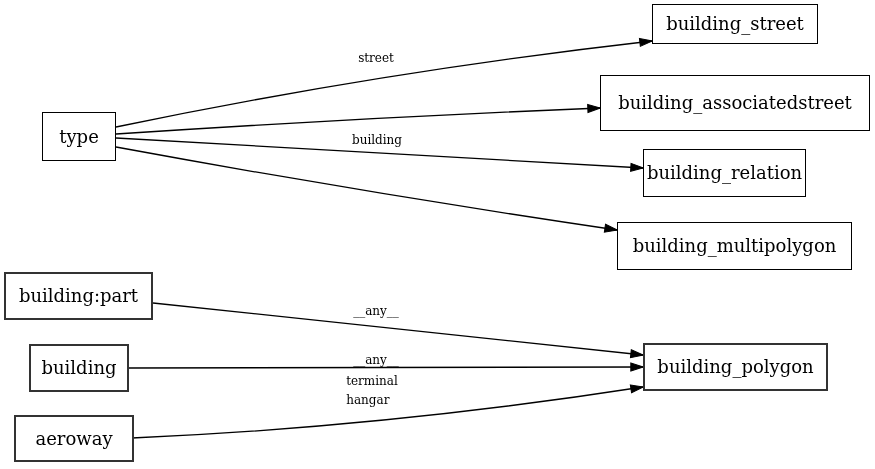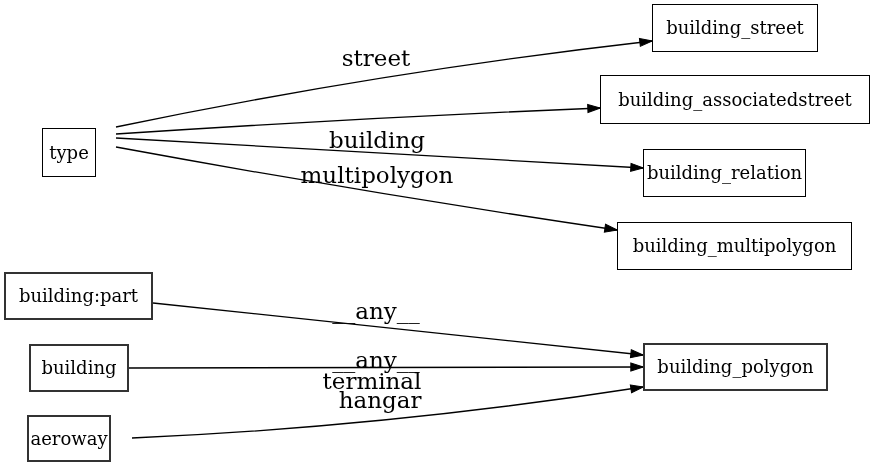--- a/index.html
+++ b/index.html
@@ -36,35 +36,35 @@
     white-space: nowrap;
     z-index: 2;
   }
   .node.thick {
     border-width: 2px;
     border-color: #333333;
   }
   .edge-label {
     position: absolute;
     transform: translate(-50%, -50%);
-    font-size: 23px;
+    font-size: 12px;
     line-height: 19px;
     white-space: pre-line;
-    text-align: right;
+    text-align: left;
     z-index: 3;
   }
   
-  #n-type        { left: 42px;  top: 112px; width: 54px;  height: 49px; margin-top: 16px; }
-  #n-street      { left: 652px; top: 4px;   width: 166px; height: 48px; }
-  #n-assoc       { left: 600px; top: 75px;  width: 270px; height: 49px; }
+  #n-type        { left: 42px;  top: 112px; width: 74px;  height: 49px; }
+  #n-street      { left: 652px; top: 4px;   width: 166px; height: 40px; }
+  #n-assoc       { left: 600px; top: 75px;  width: 270px; height: 56px; }
   #n-relation    { left: 643px; top: 149px; width: 163px; height: 48px; }
   #n-multi       { left: 617px; top: 222px; width: 235px; height: 48px; text-align: center; }
   #n-part        { left: 4px;   top: 272px; width: 149px; height: 48px; }
   #n-building    { left: 29px;  top: 344px; width: 100px; height: 48px; }
-  #n-aeroway     { left: 27px;  top: 415px; width: 84px; height: 47px; }
+  #n-aeroway     { left: 14px;  top: 415px; width: 120px; height: 47px; }
   #n-polygon     { left: 643px; top: 343px; width: 185px; height: 48px; }
   
   #el-street   { left: 376px; top: 58px;  }
   #el-assoc    { left: 377px; top: 107px; }
   #el-building { left: 377px; top: 140px; }
   #el-multi    { left: 377px; top: 175px; }
   #el-any1     { left: 376px; top: 311px; }
   #el-any2     { left: 376px; top: 360px; }
   #el-terminal { left: 372px; top: 391px; }
 </style>
@@ -106,21 +106,20 @@
 
   <div class="node thick" id="n-aeroway">aeroway</div>
 
   <div class="node thick" id="n-polygon">building_polygon</div>
 
   <div class="edge-label" id="el-street">street</div>
 
 
   <div class="edge-label" id="el-building">building</div>
 
-  <div class="edge-label" id="el-multi">multipolygon</div>
 
   <div class="edge-label" id="el-any1">__any__</div>
 
   <div class="edge-label" id="el-any2">__any__</div>
 
   <div class="edge-label" id="el-terminal">terminal
 hangar</div>
 
 </div>
 

